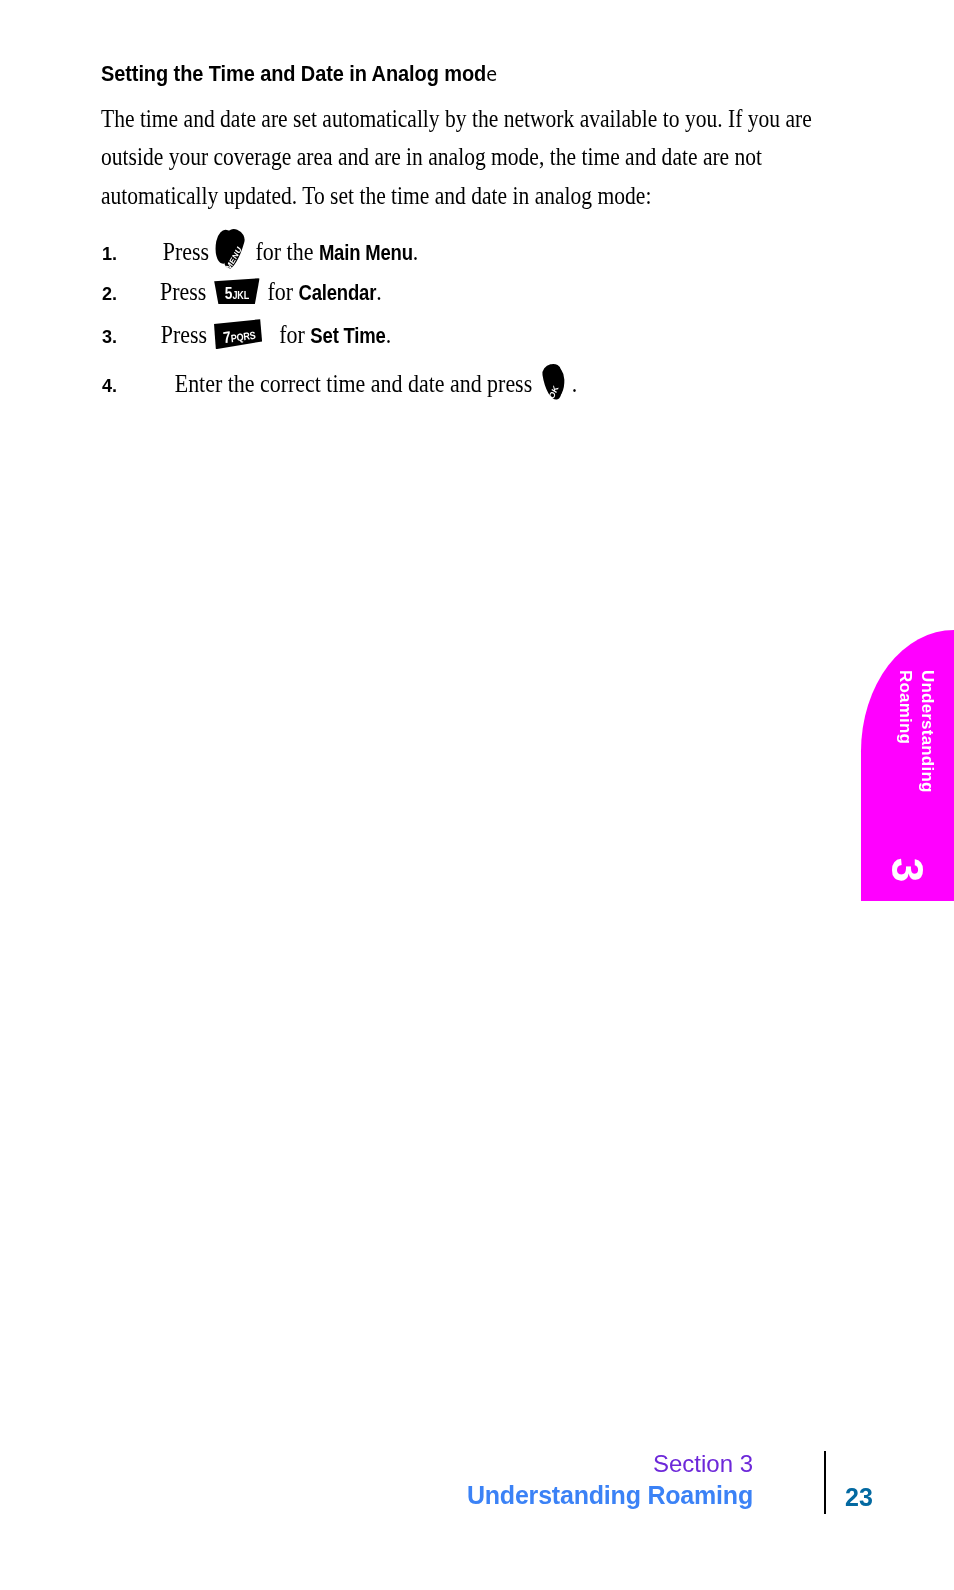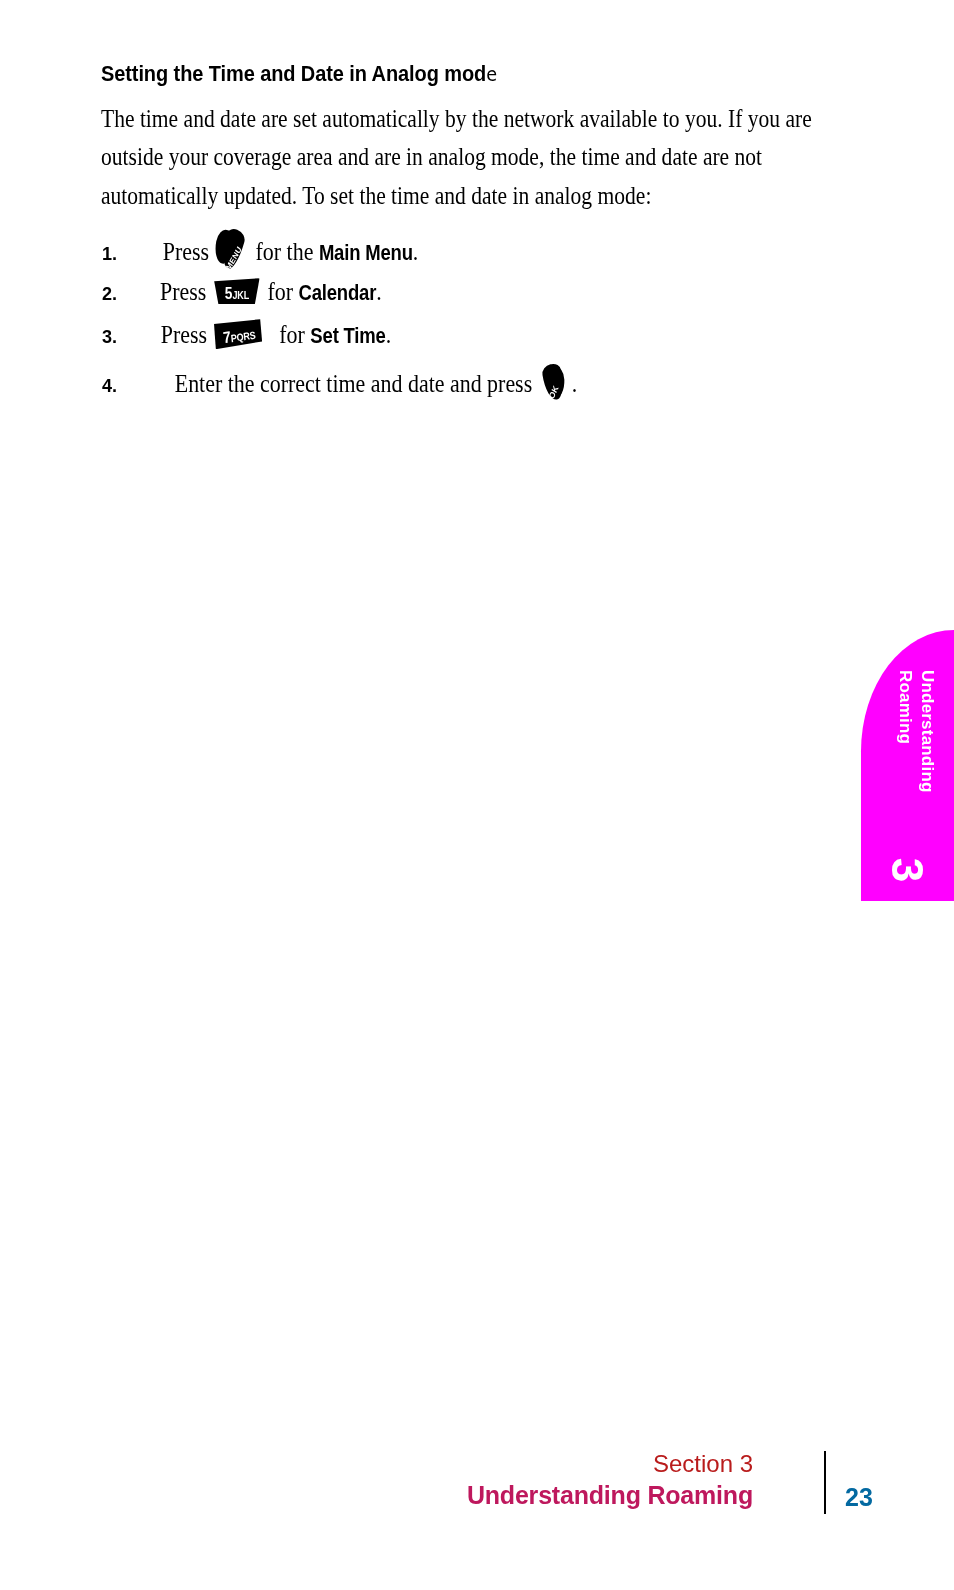--- a/index.html
+++ b/index.html
@@ -319,28 +319,28 @@
     position: absolute;
     right: 137px;
     top: 0;
     text-align: right;
     white-space: nowrap;
   }
   .footer-section {
     font-size: 24px;
     font-weight: normal;
     line-height: 31px;
-    color: #b91c1c;
+    color: #6d28d9;
   }
   .footer-title {
     font-size: 25px;
     font-weight: bold;
     line-height: 33px;
     letter-spacing: -0.2px;
-    color: #be185d;
+    color: #3b82f6;
   }
   .footer-rule {
     position: absolute;
     left: 394px;
     top: 3px;
     width: 2px;
     height: 63px;
     background: #000;
   }
   .footer-page {

